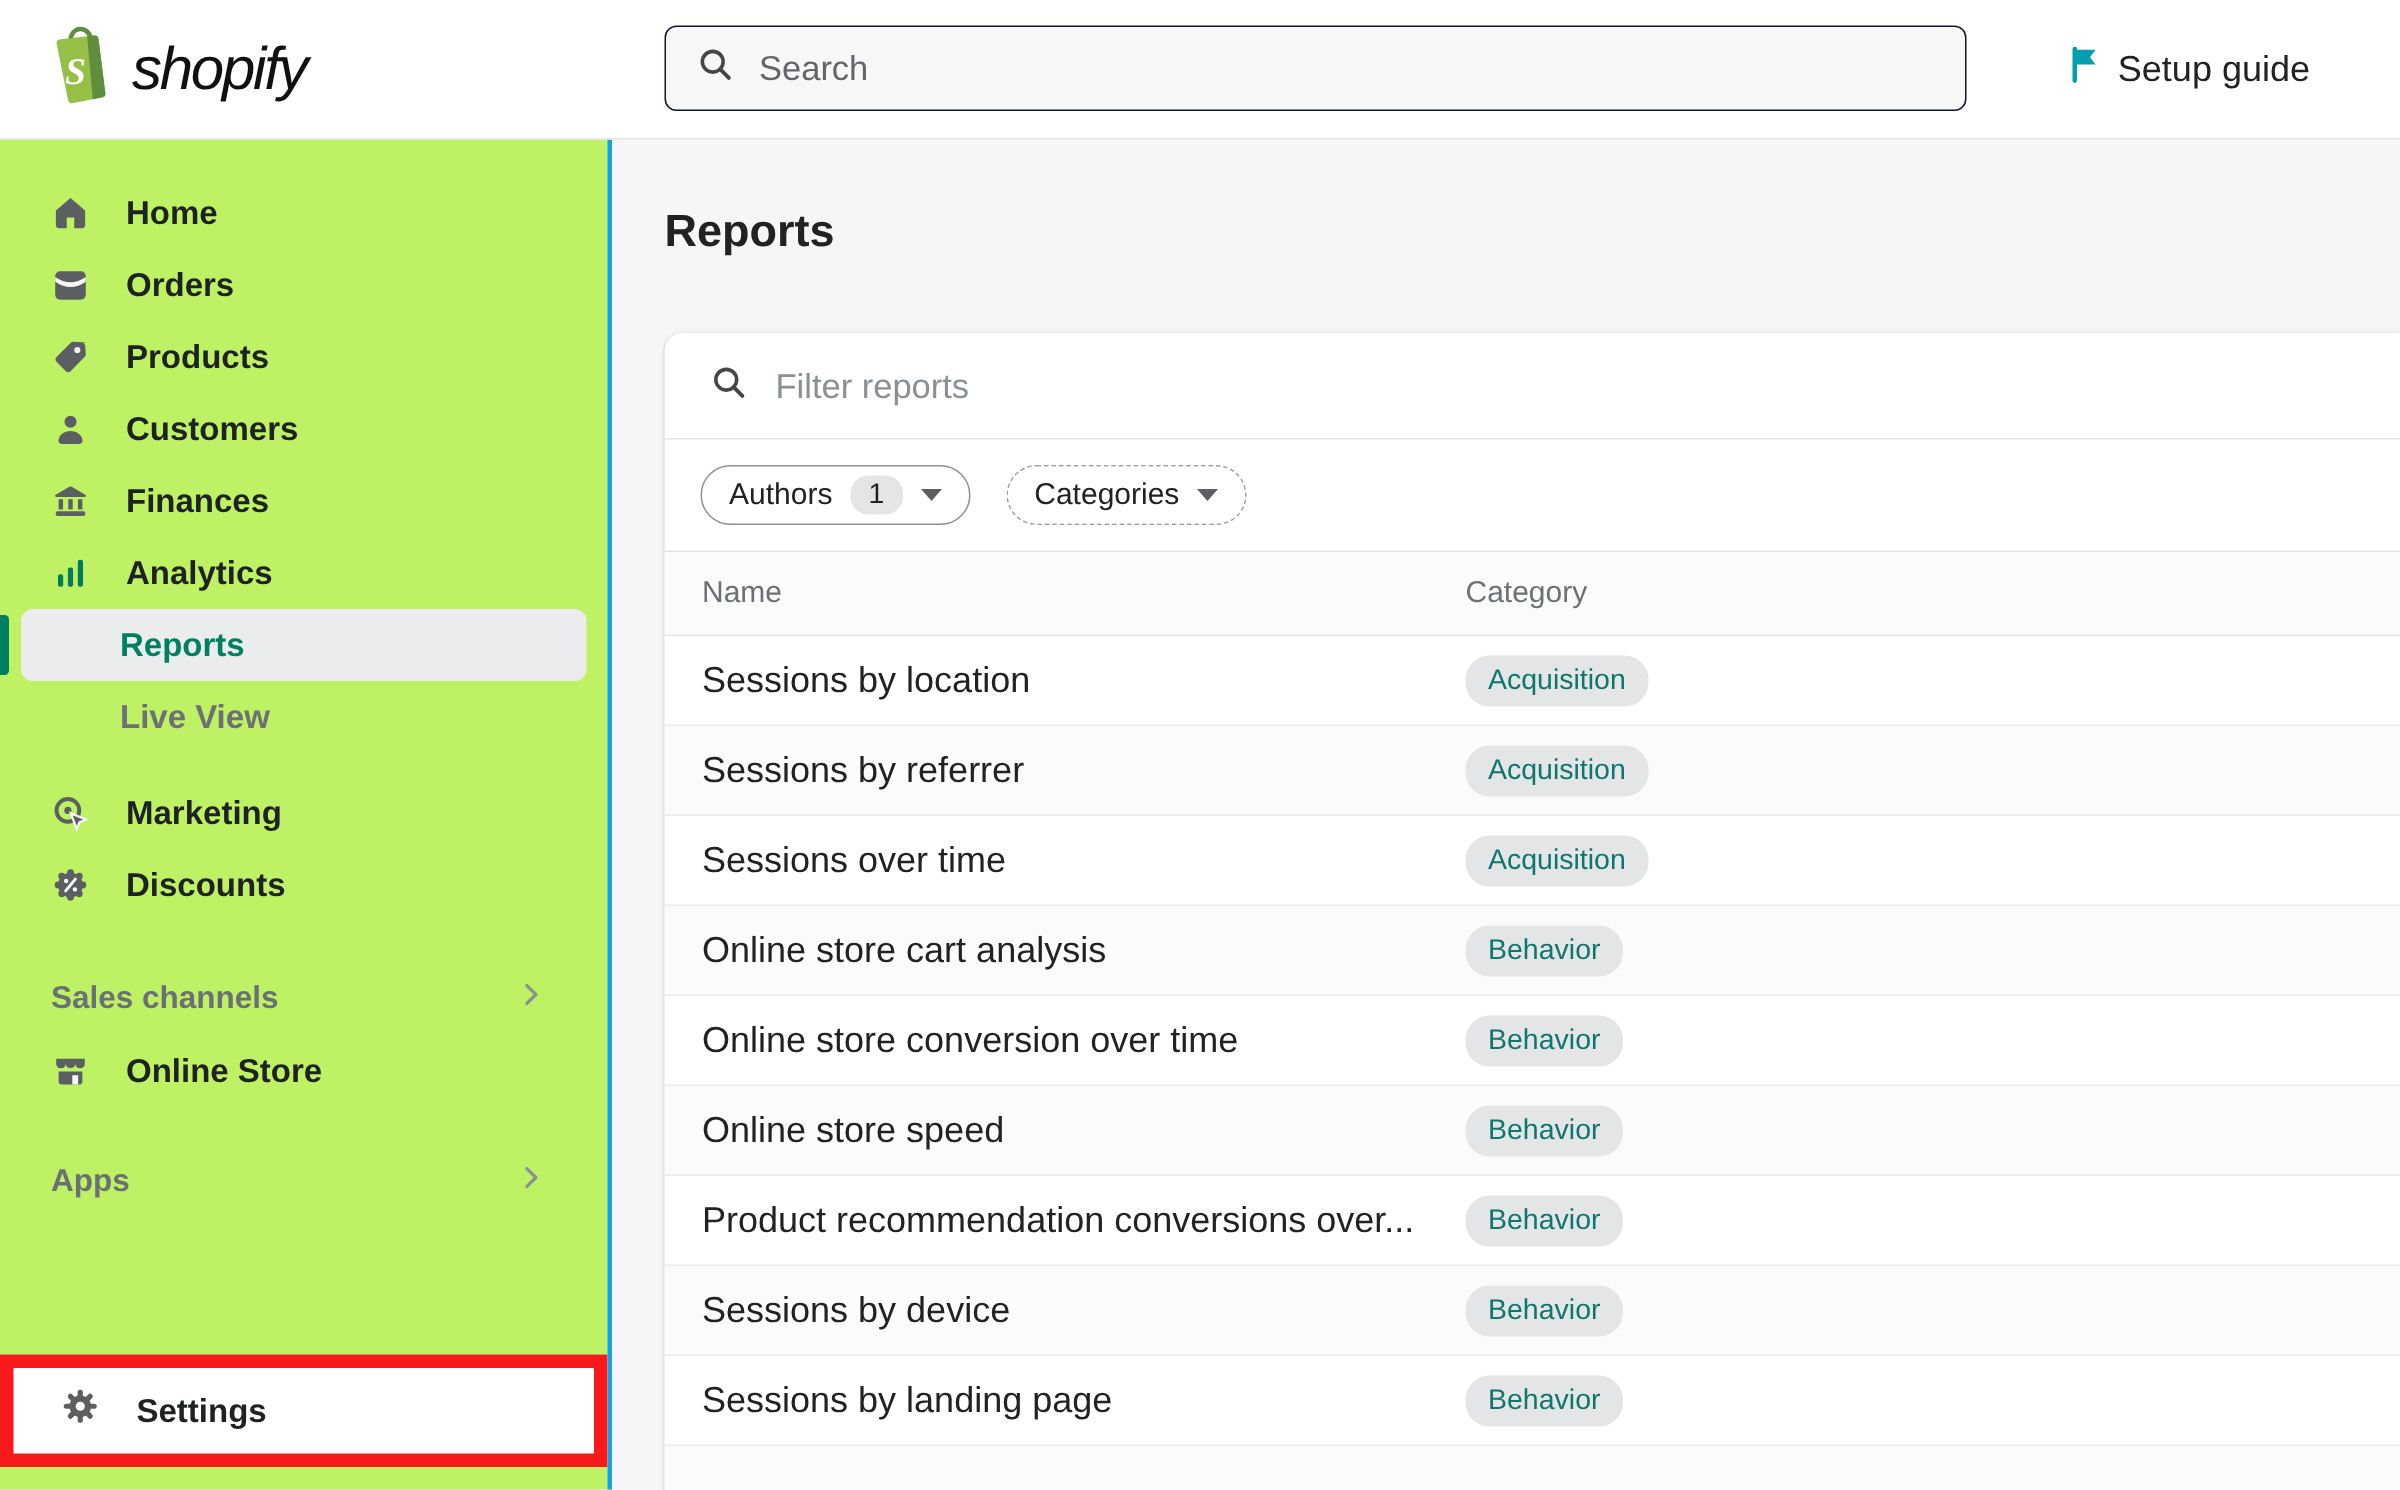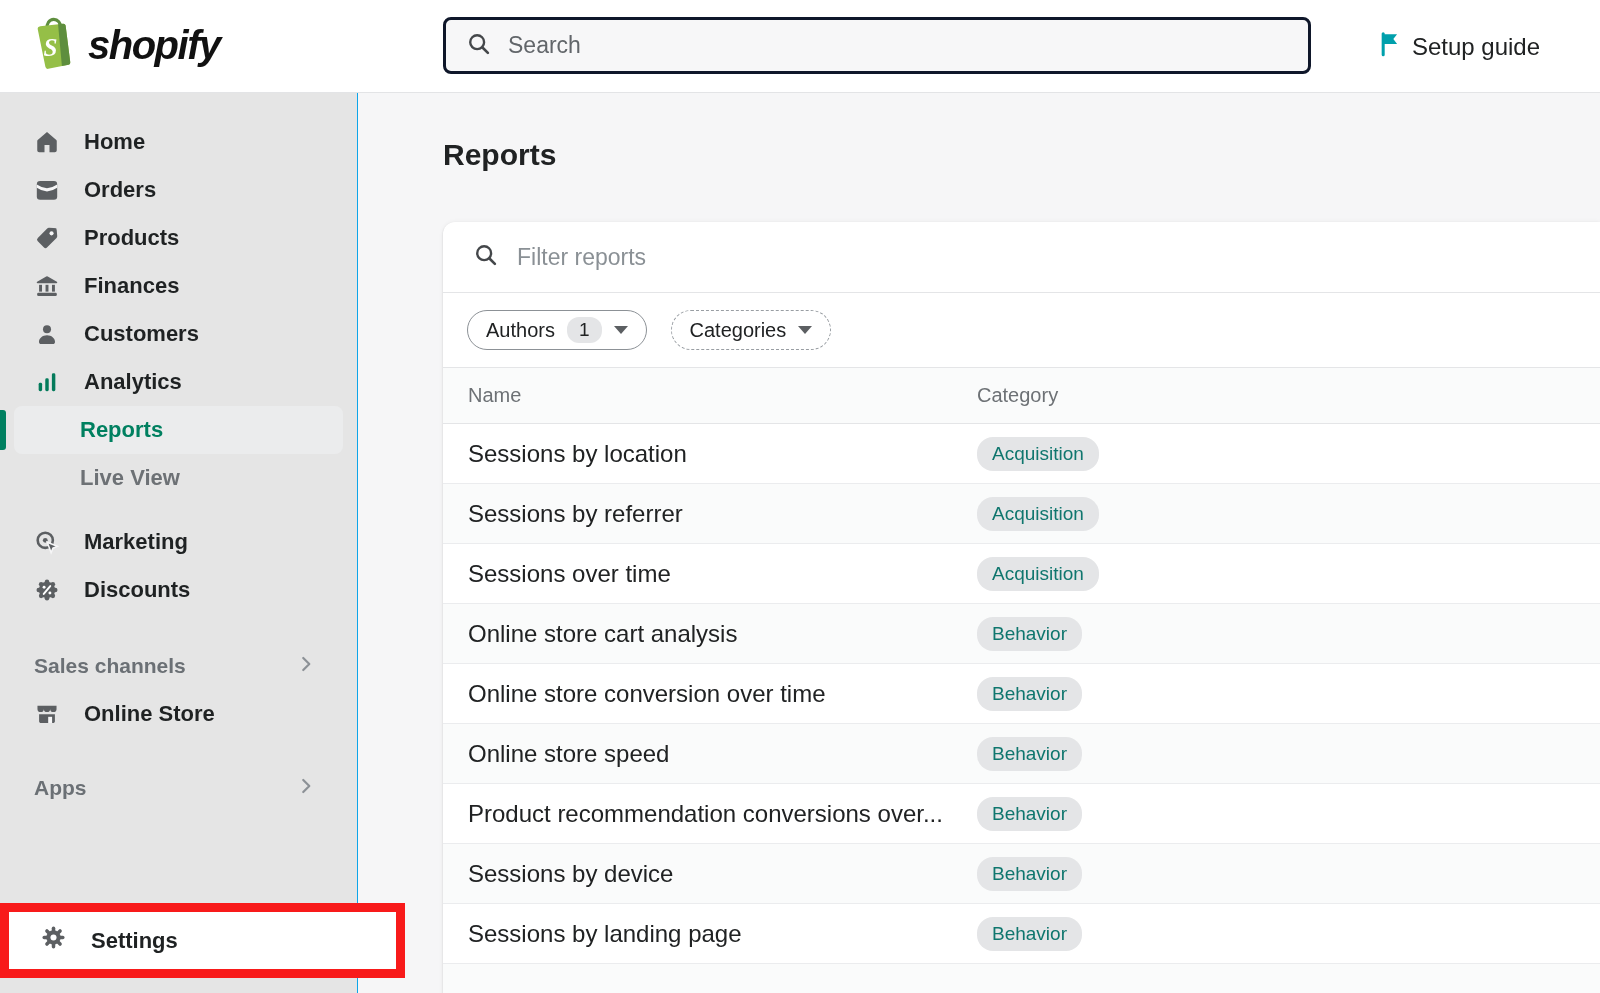--- a/index.html
+++ b/index.html
@@ -2,29 +2,29 @@
 <html><head>
 <meta charset="utf-8">
 <style>
   * { margin:0; padding:0; box-sizing:border-box; }
   html,body { width:1600px; height:993px; overflow:hidden; }
   body { font-family:"Liberation Sans","DejaVu Sans",sans-serif; background:#F6F6F7; color:#202223; }
 
   
   .topbar { position:absolute; top:0; left:0; width:1600px; height:93px; background:#fff; border-bottom:1px solid #E3E4E6; z-index:10; }
   .logo { position:absolute; left:30px; top:16px; display:flex; align-items:center; gap:10px; }
-  .logo-word { font-size:40px; font-weight:700; font-style:italic; letter-spacing:-1.5px; color:#111; }
-  .topsearch { position:absolute; left:443px; top:17px; width:868px; height:57px; background:#F7F7F8; border:3px solid #0f172a; border-radius:8px; display:flex; align-items:center; padding-left:20px; gap:16px; }
+  .logo-word { font-size:40px; font-weight:400; font-style:italic; letter-spacing:-1.5px; color:#111; }
+  .topsearch { position:absolute; left:443px; top:17px; width:868px; height:57px; background:#F7F7F8; border:1px solid #0f172a; border-radius:8px; display:flex; align-items:center; padding-left:20px; gap:16px; }
   .topsearch input { border:none; outline:none; background:transparent; font-size:23px; color:#202223; width:760px; font-family:inherit; }
   .topsearch input::placeholder { color:#62666A; }
   .setup-guide { position:absolute; right:60px; top:0; height:93px; display:flex; align-items:center; gap:7px; cursor:pointer; }
   .setup-guide span { font-size:24px; font-weight:500; color:#202223; }
 
   
-  .sidebar { position:absolute; top:93px; left:0; width:358px; bottom:0; background:#e5e5e5; border-right:1px solid #0ea5e9; }
+  .sidebar { position:absolute; top:93px; left:0; width:408px; bottom:0; background:#bef264; border-right:3px solid #0ea5e9; }
   .nav { padding-top:25px; }
   .nav-item { height:48px; display:flex; align-items:center; padding-left:34px; gap:24px; font-size:22px; font-weight:600; color:#1F2223; cursor:pointer; }
   .nav-item .ic { width:26px; height:26px; display:flex; align-items:center; justify-content:center; flex:none; }
   .sub-selected { position:relative; margin:0 14px; height:48px; background:#EBECED; border-radius:8px; display:flex; align-items:center; padding-left:66px; font-size:22px; font-weight:600; color:#008060; cursor:pointer; }
   .active-bar { position:absolute; left:-14px; top:4px; width:6px; height:40px; background:#008060; border-radius:0 3px 3px 0; }
   .sub-item { height:48px; display:flex; align-items:center; padding-left:80px; font-size:22px; font-weight:600; color:#6D7175; cursor:pointer; }
   .spacer16 { height:16px; } .spacer28 { height:28px; } .spacer26 { height:26px; }
   .section-head { height:48px; display:flex; align-items:center; padding:0 40px 0 34px; font-size:21px; font-weight:600; color:#6B7075; cursor:pointer; }
   .section-head .grow { flex:1; }
   .settings-box { position:absolute; left:0; top:810px; width:405px; height:75px; border:9px solid #F81A1A; background:#fff; display:flex; align-items:center; padding-left:31px; gap:24px; font-size:22px; font-weight:600; color:#1F2223; cursor:pointer; }
@@ -112,38 +112,38 @@
       <span class="ic">
         <svg width="26" height="26" viewBox="0 0 24 24">
             <path d="M21.3 3.1 13.9 2.6a2.2 2.2 0 0 0-1.7.64 L3.5 11.9a2.3 2.3 0 0 0 0 3.2l5.5 5.5a2.3 2.3 0 0 0 3.2 0l8.6-8.7c.45-.45.68-1.08.63-1.71l-.46-5.6a1.2 1.2 0 0 0-1.1-1.1z" fill="#5C5F62"></path>
             <circle cx="16.2" cy="7.7" r="1.9" fill="#F6F6F7"></circle>
           </svg>
       </span>
       <span>Products</span>
     </div>
     <div class="nav-item">
       <span class="ic">
+        <svg width="26" height="26" viewBox="0 0 24 24">
+            <circle cx="12" cy="7.6" r="3.7" fill="#5C5F62"></circle>
+            <path d="M12 13.2c-4.1 0-7.4 2.7-7.4 6.1 0 1 .8 1.9 1.9 1.9h11c1.1 0 1.9-.9 1.9-1.9 0-3.4-3.3-6.1-7.4-6.1z" fill="#5C5F62"></path>
+          </svg>
+      </span>
+      <span>Customers</span>
+    </div>
+    <div class="nav-item">
+      <span class="ic">
         <svg width="26" height="26" viewBox="0 0 24 24" fill="#5C5F62">
             <path d="M2.9 8.1 11.3 3.3a1.4 1.4 0 0 1 1.4 0l8.4 4.8c.65.37.4 1.4-.35 1.4H3.25c-.75 0-1-1.03-.35-1.4z"></path>
             <rect x="4.7" y="10.9" width="2.7" height="6.3"></rect>
             <rect x="10.65" y="10.9" width="2.7" height="6.3"></rect>
             <rect x="16.6" y="10.9" width="2.7" height="6.3"></rect>
             <rect x="2.9" y="18.3" width="18.2" height="2.9" rx="1.2"></rect>
           </svg>
       </span>
       <span>Finances</span>
-    </div>
-    <div class="nav-item">
-      <span class="ic">
-        <svg width="26" height="26" viewBox="0 0 24 24">
-            <circle cx="12" cy="7.6" r="3.7" fill="#5C5F62"></circle>
-            <path d="M12 13.2c-4.1 0-7.4 2.7-7.4 6.1 0 1 .8 1.9 1.9 1.9h11c1.1 0 1.9-.9 1.9-1.9 0-3.4-3.3-6.1-7.4-6.1z" fill="#5C5F62"></path>
-          </svg>
-      </span>
-      <span>Customers</span>
     </div>
     <div class="nav-item">
       <span class="ic">
         <svg width="26" height="26" viewBox="0 0 24 24" fill="#047B5B">
             <rect x="4.3" y="12.8" width="3.2" height="7.7" rx="1.3"></rect>
             <rect x="10.4" y="8.6" width="3.2" height="11.9" rx="1.3"></rect>
             <rect x="16.5" y="3.9" width="3.2" height="16.6" rx="1.3"></rect>
           </svg>
       </span>
       <span>Analytics</span>

